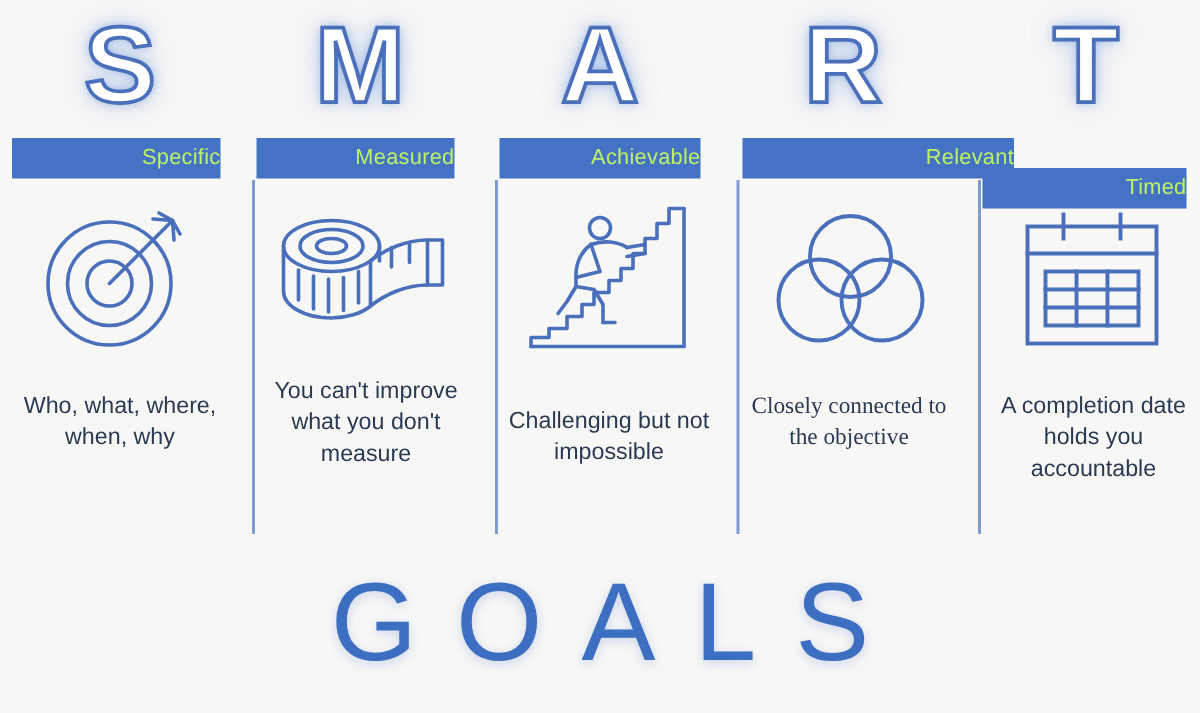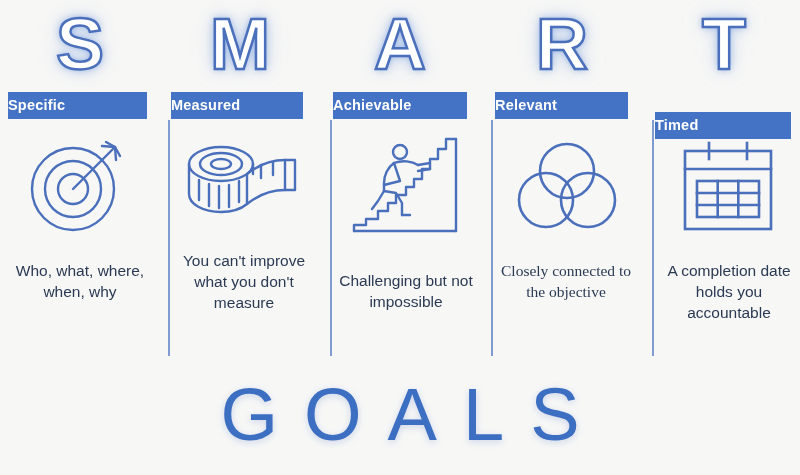--- a/index.html
+++ b/index.html
@@ -51,31 +51,31 @@
   .col2 { left: 320px; }
   .col3 { left: 482px; }
   .col4 { left: 644px; }
 
   
   .banner {
     position: absolute;
     top: 92px;
     height: 27px;
     line-height: 27px;
-    text-align: left;
+    text-align: right;
     background: #4472c4;
-    color: #ffffff;
+    color: #bef264;
     font-size: 14.5px;
-    font-weight: 700;
+    font-weight: 400;
     letter-spacing: 0.2px;
   }
   .b0 { left: 8px;   width: 139px; }
   .b1 { left: 171px; width: 132px; }
   .b2 { left: 333px; width: 134px; }
-  .b3 { left: 495px; width: 133px; }
+  .b3 { left: 495px; width: 133px; padding-left: 48px; }
   .b4 { left: 655px; width: 136px; margin-top: 20px; }
 
   
   .divider {
     position: absolute;
     top: 120px;
     width: 2px;
     height: 236px;
     background: #7e9cd0;
   }

